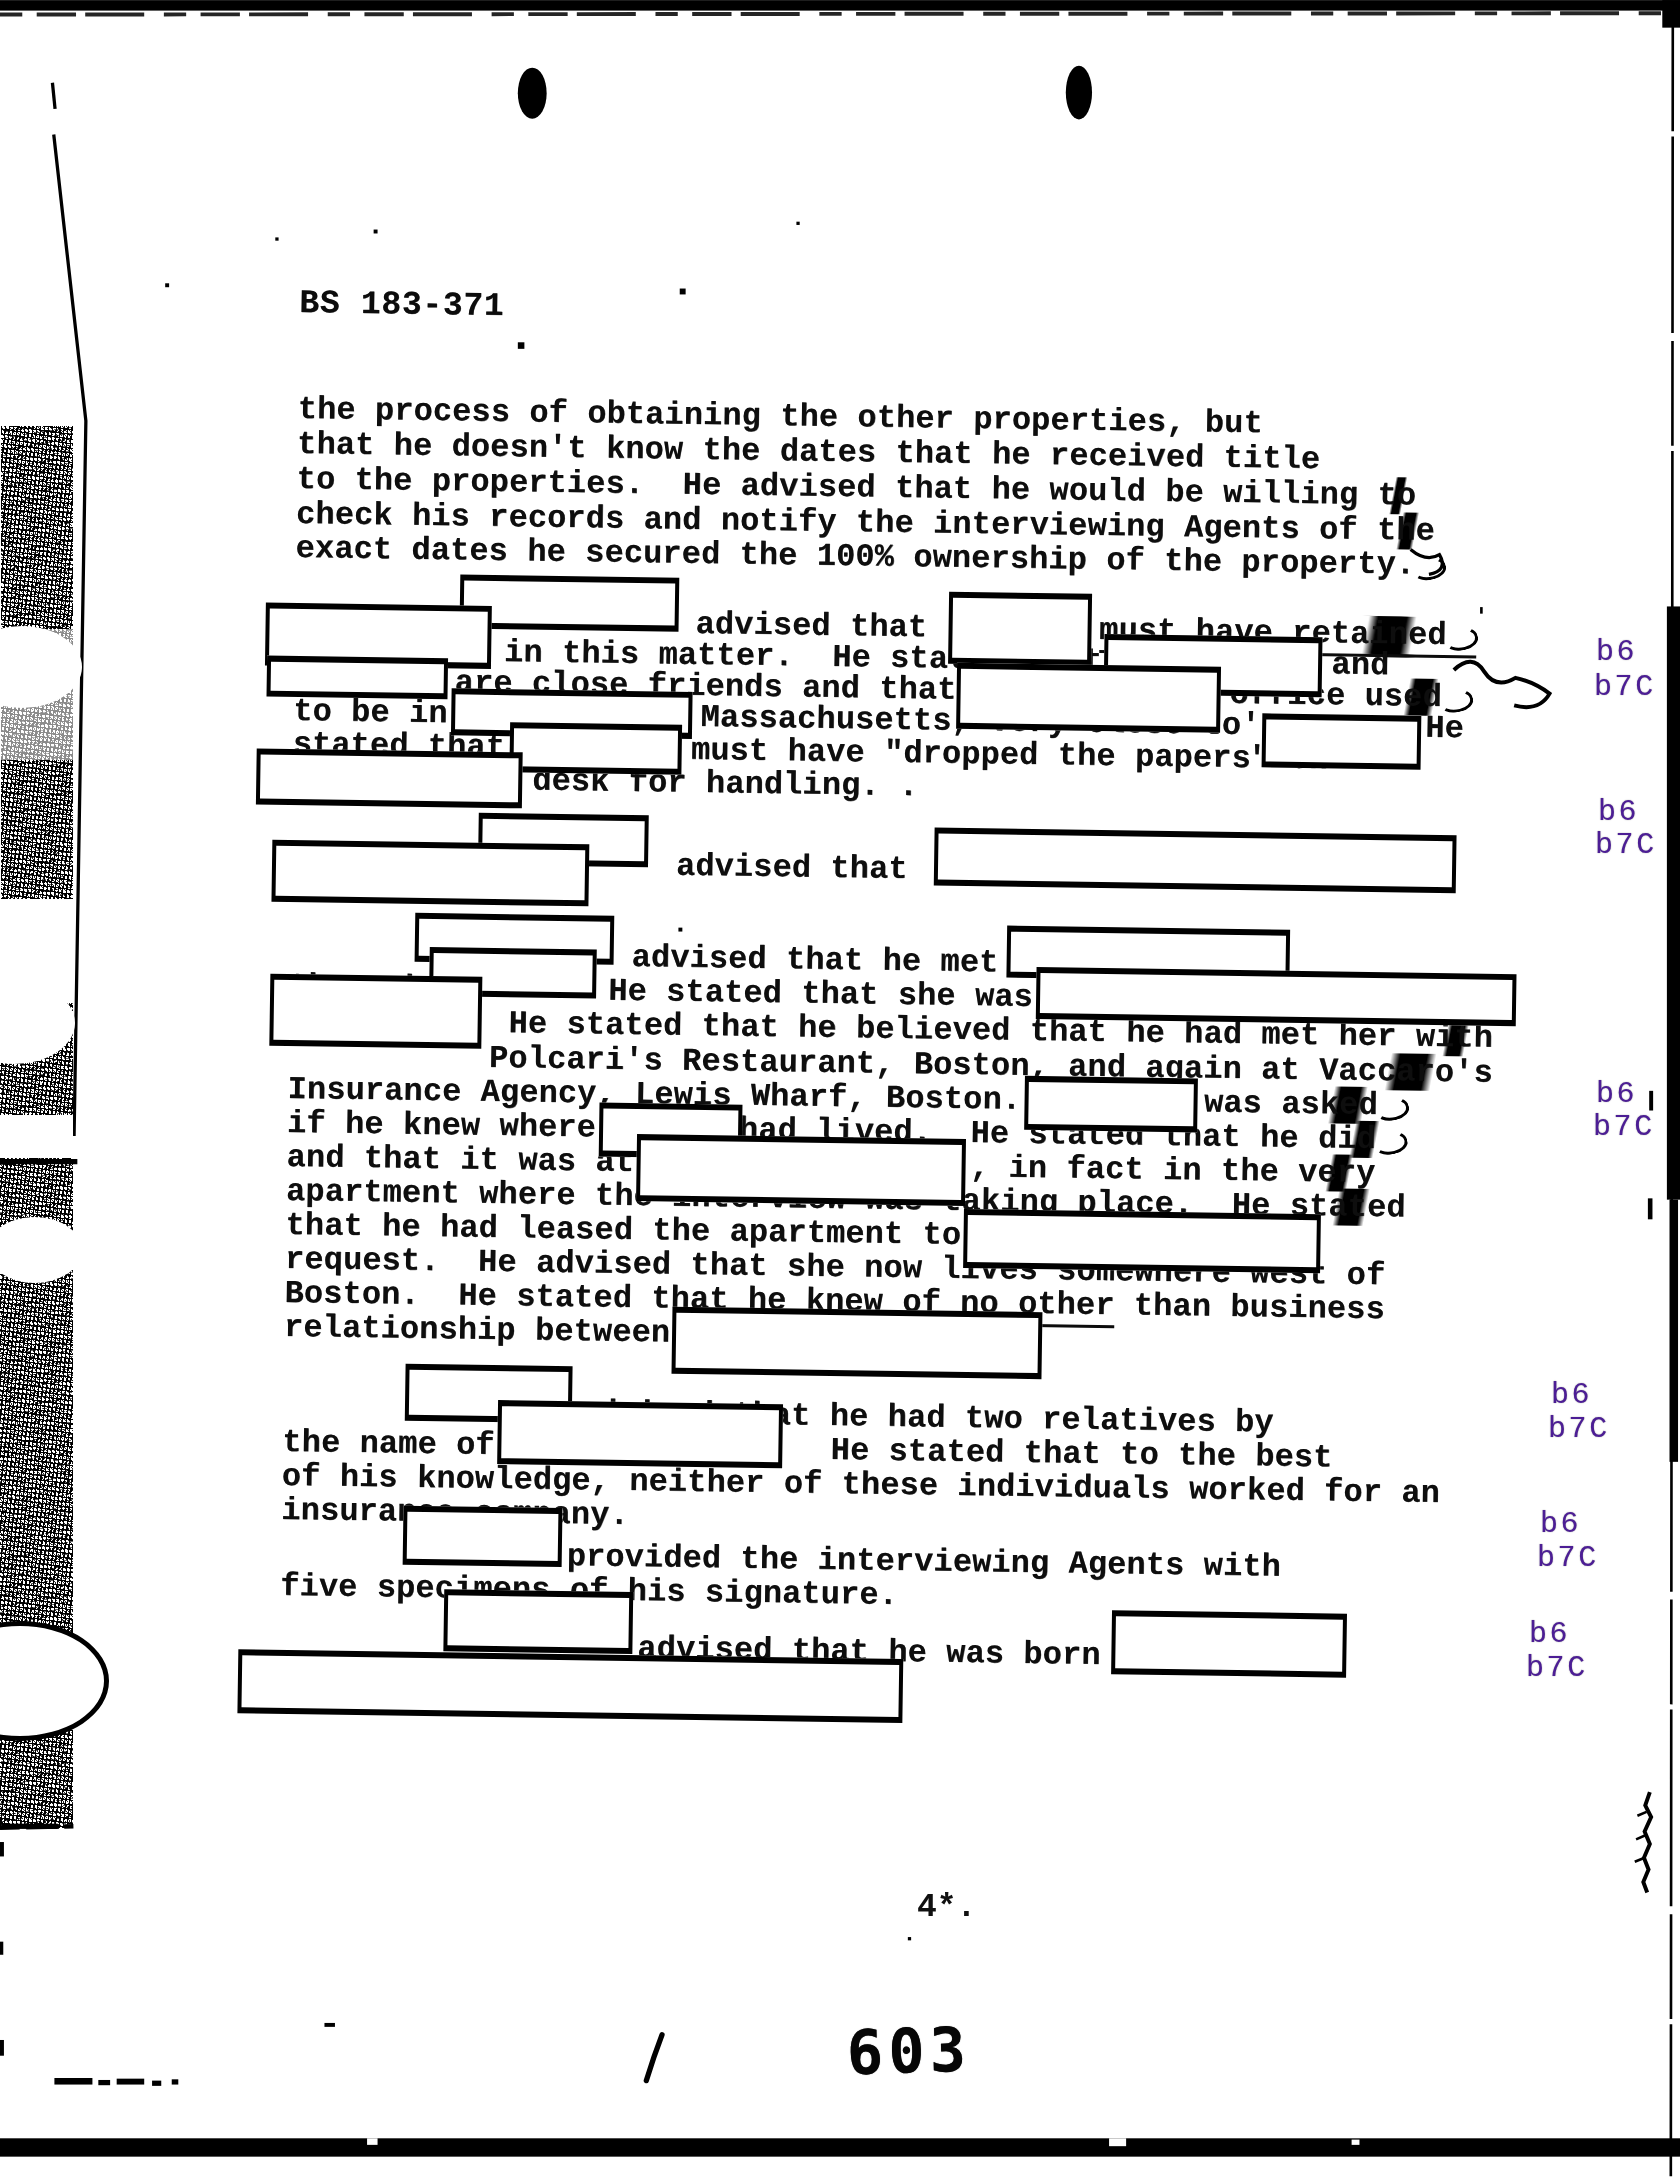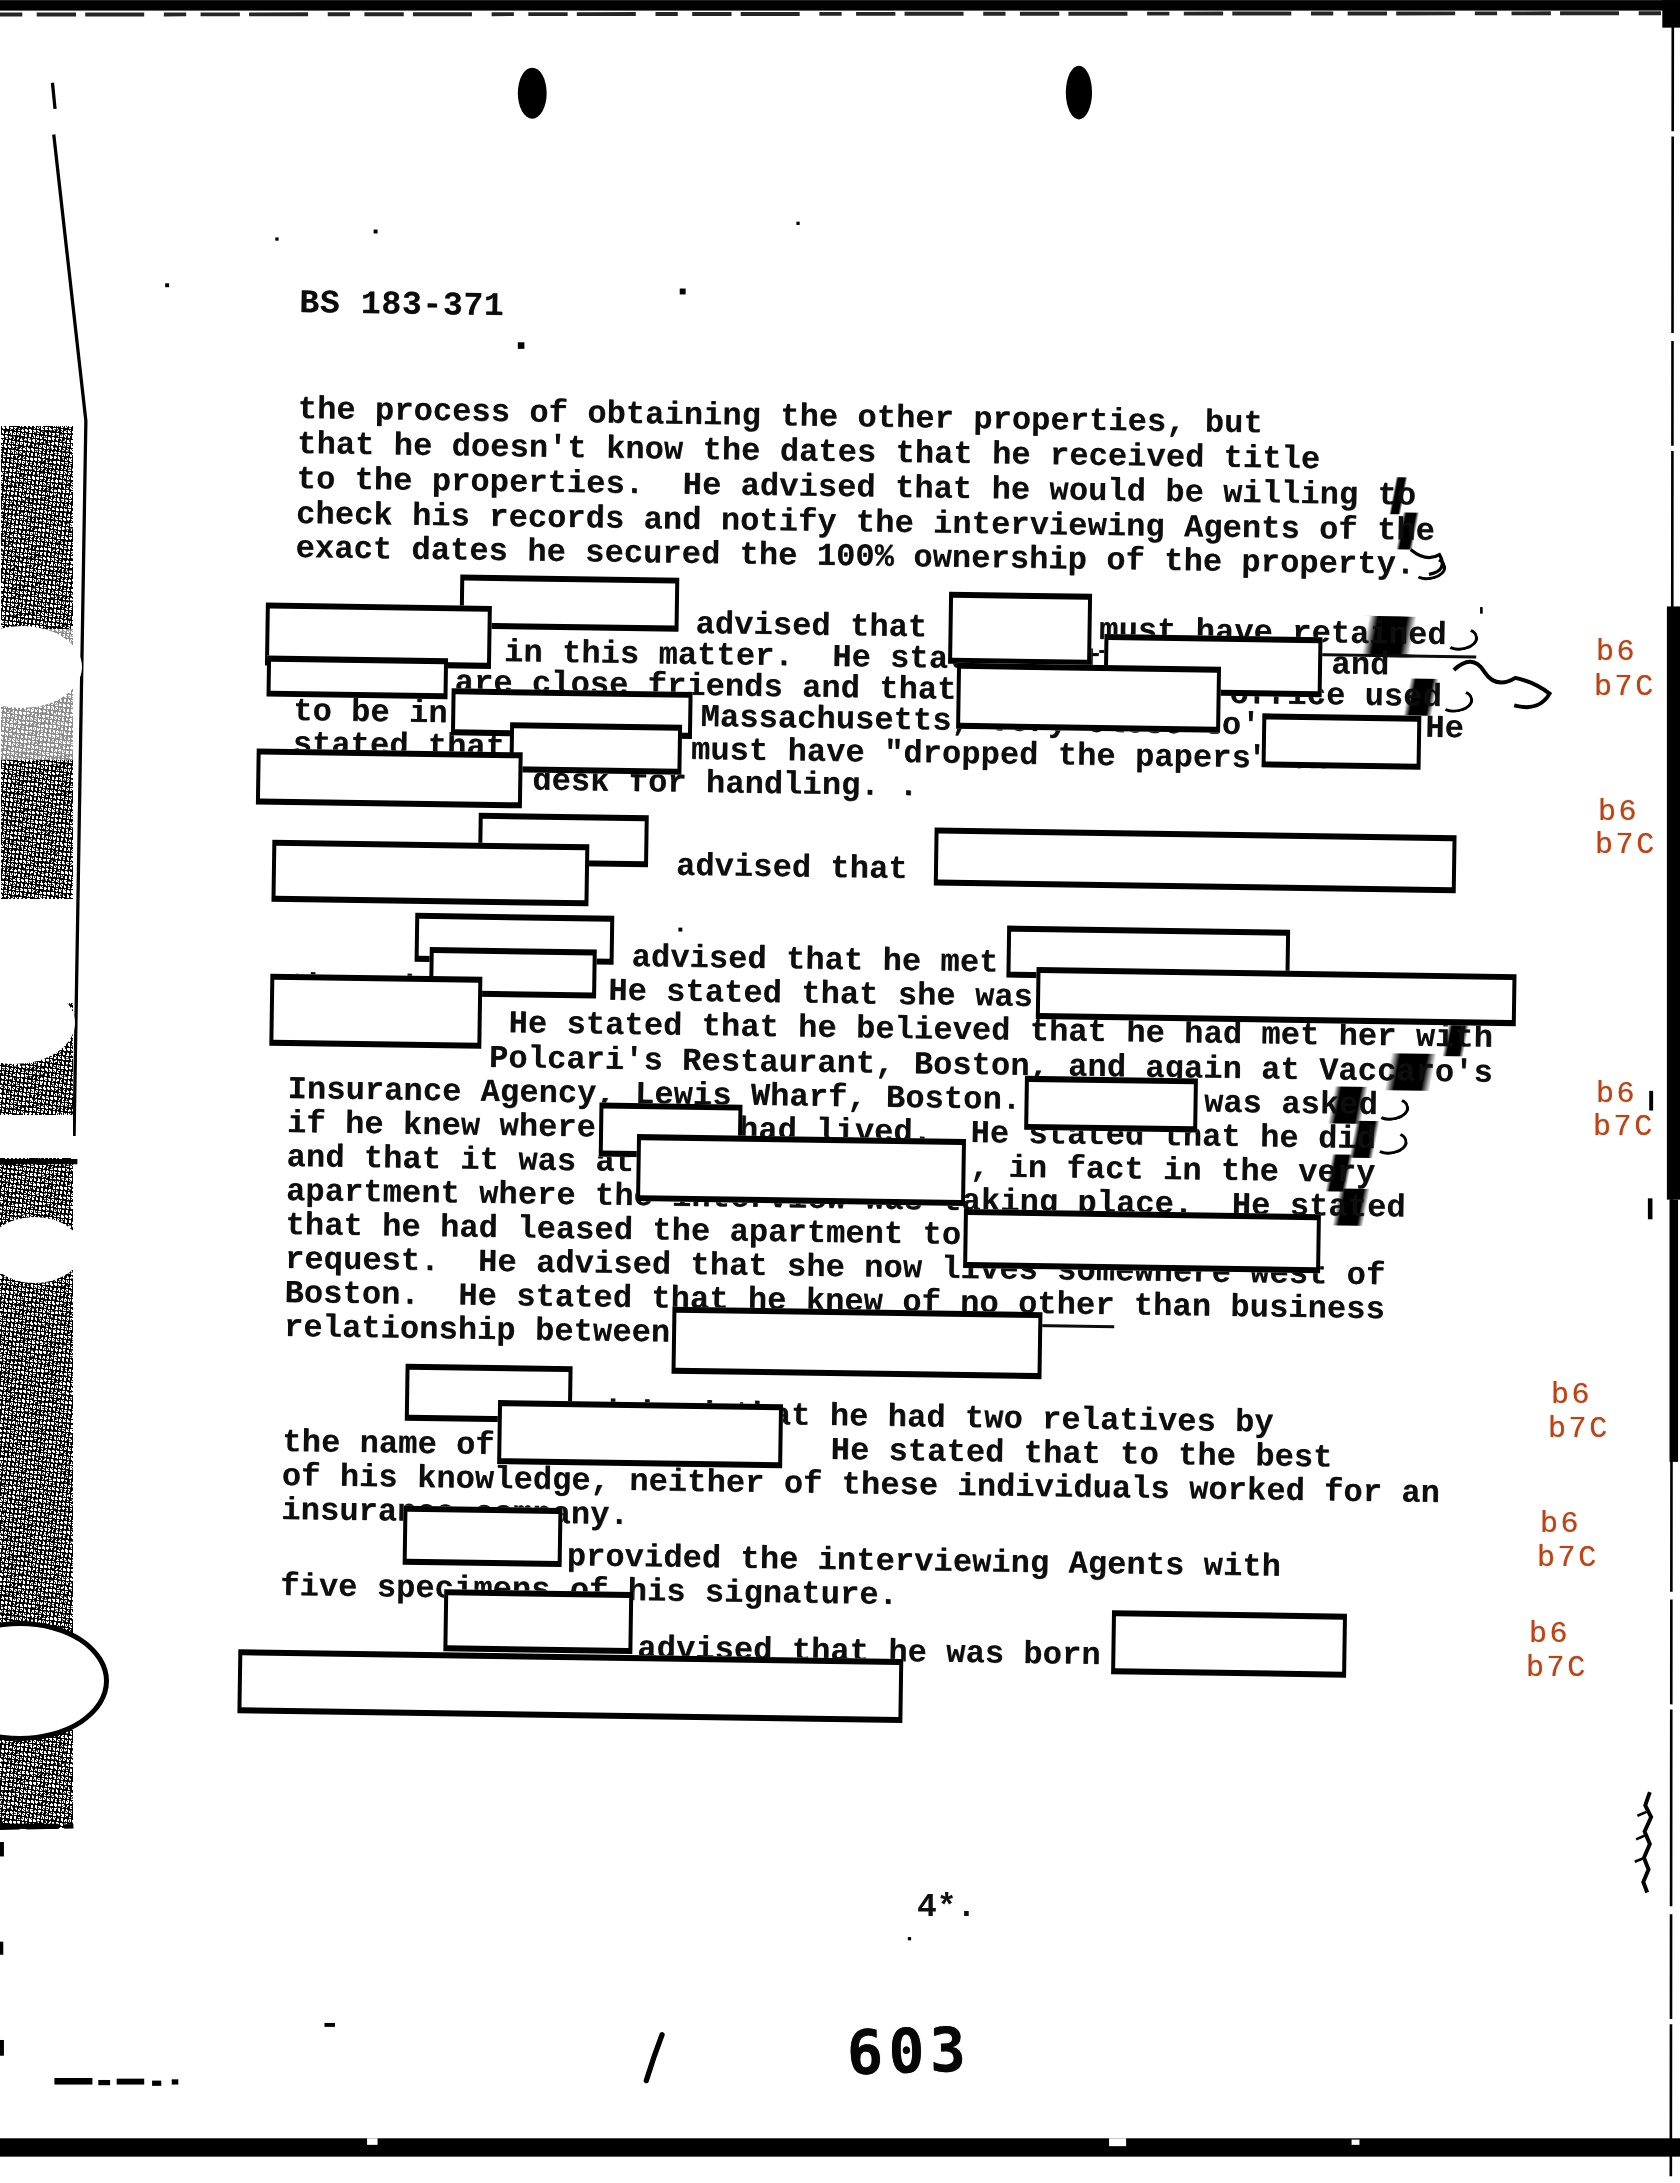--- a/index.html
+++ b/index.html
@@ -27,21 +27,21 @@
   }
   
   .rd{
     position:absolute;background:#fff;border:4.6px solid #000;
     border-top-width:6.6px;border-bottom-width:6.6px;box-sizing:border-box;z-index:4;
   }
   
   .mc{
     position:absolute;z-index:3;
     font:400 30px/1 "Liberation Mono","DejaVu Sans Mono",monospace;
-    color:#c2410c;letter-spacing:2.6px;text-shadow:0 0 1.3px #9a9a9a;
+    color:#4c1d95;letter-spacing:2.6px;text-shadow:0 0 1.3px #9a9a9a;
   }
   
   .ov{
     background:linear-gradient(100deg,transparent 40%,#000 45%,#000 60%,transparent 65%);
   }
   
   .ul{border-bottom:3.3px solid #0c0c0c;padding-bottom:1.3px;}
   
   .tl{position:relative;}
   .tl::after{

